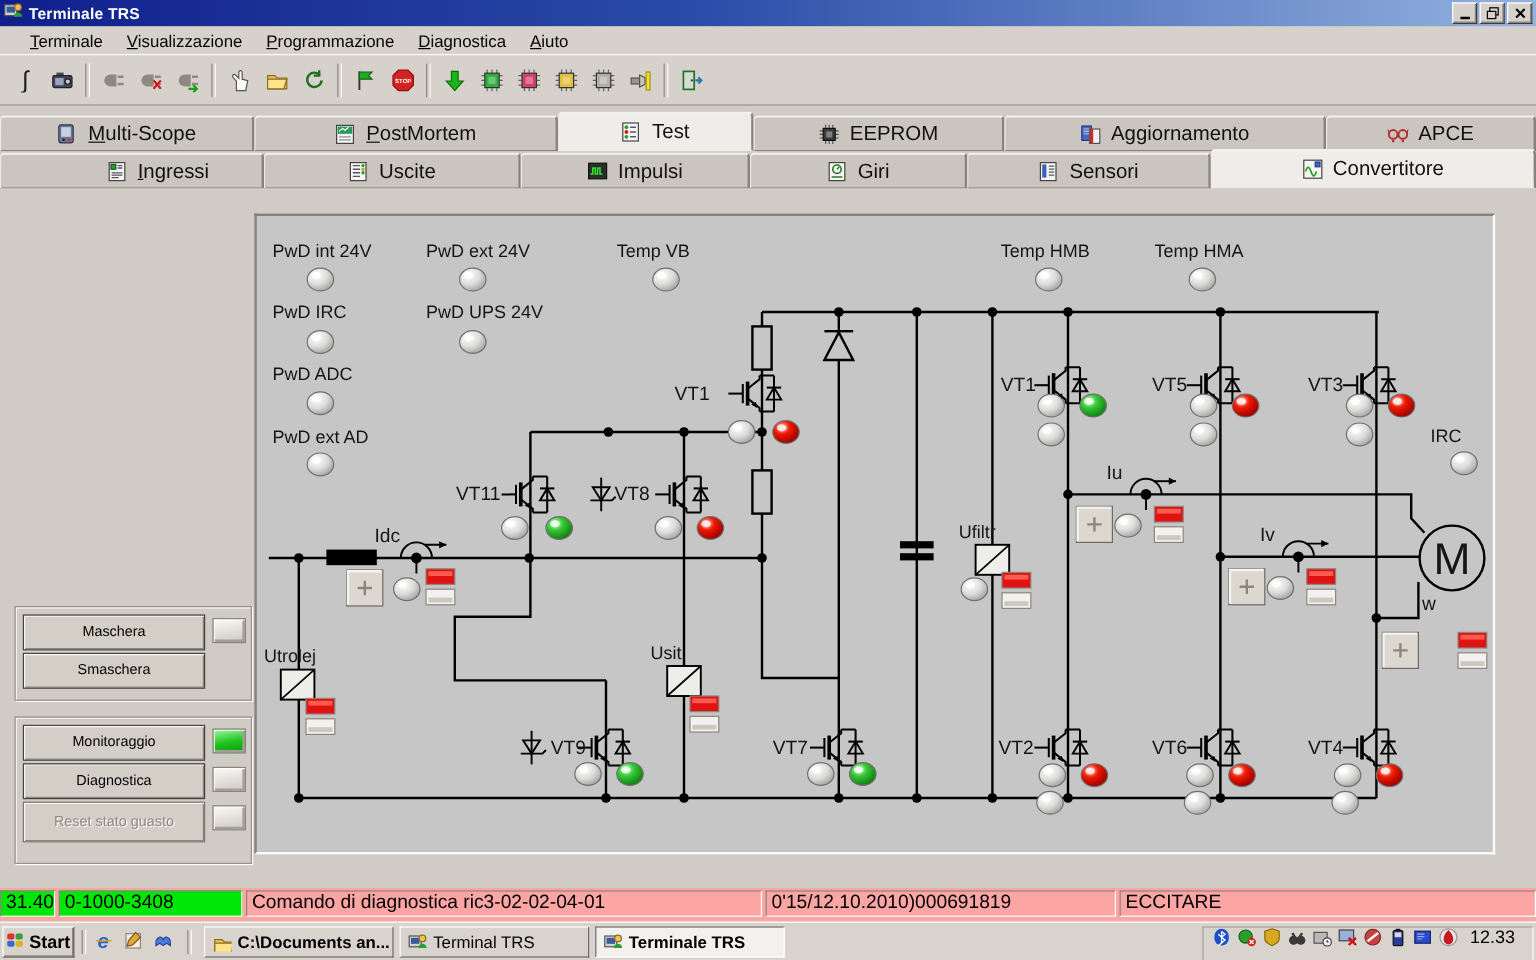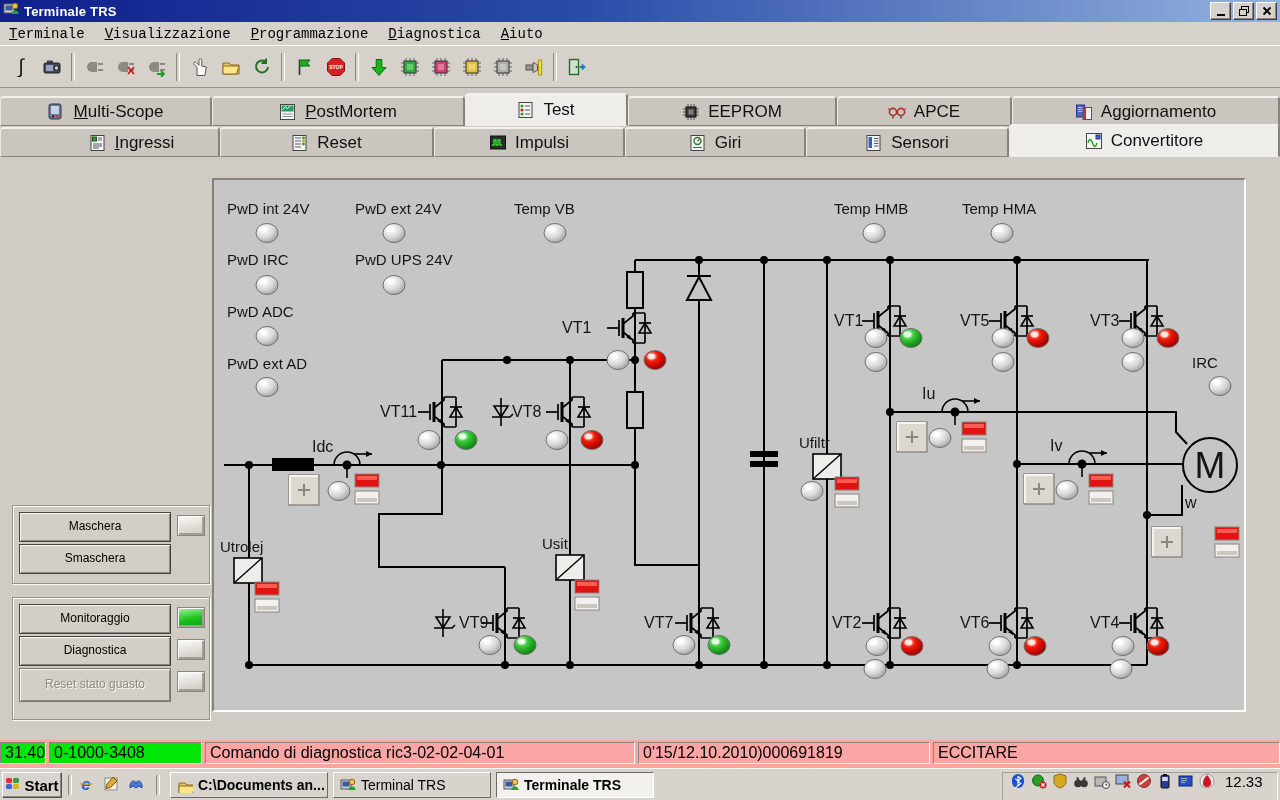--- a/index.html
+++ b/index.html
@@ -7,21 +7,21 @@
           font-family:"Liberation Sans",sans-serif;-webkit-font-smoothing:antialiased;}
   
   .titlebar{position:absolute;left:0;top:0;right:0;height:22px;
     background:linear-gradient(90deg,#101f8c 0%,#2a4ba8 45%,#93b2df 100%);
     display:flex;align-items:center;padding:0 3px;color:#fff;}
   .title-text{font-size:13px;font-weight:bold;margin-left:5px;flex:1;letter-spacing:.2px;}
   .win-btn{width:19px;height:16px;background:#d6d2cb;margin-left:2px;display:flex;align-items:center;justify-content:center;
     border:1px solid #fff;border-right-color:#3c3c3c;border-bottom-color:#3c3c3c;box-shadow:inset -1px -1px 0 #8a867e;}
   
   .menubar{position:absolute;left:0;top:22px;right:0;height:23px;background:#d6d2cb;display:flex;align-items:center;
-    font-size:14px;color:#000;padding-left:2px;font-family:Liberation Mono, monospace;}
+    font-size:14px;color:#000;padding-left:18px;}
   .menu-item{padding:2px 7px;margin-right:6px;}
   
   .toolbar{position:absolute;left:0;top:45px;right:0;height:41px;background:#d6d2cb;
     border-top:1px solid #fcfbf9;border-bottom:1px solid #96928a;display:flex;align-items:center;padding-left:5px;}
   .tbtn{width:31px;height:30px;display:flex;align-items:center;justify-content:center;}
   .tsep{width:2px;height:28px;border-left:1px solid #8e8a82;border-right:1px solid #fcfbf9;margin:0 4px;}
   
   .tabrow{position:absolute;left:0;right:0;display:flex;}
   .row1{top:96px;height:30px;}
   .row2{top:127px;height:30px;}
@@ -257,43 +257,43 @@
       <div class="tab" style="flex: 0 0 209px;">
         <span style="display: flex;">
           <svg width="18" height="18" viewBox="0 0 18 18">
             <path d="M6,1v3M9,1v3M12,1v3M6,14v3M9,14v3M12,14v3M1,6h3M1,9h3M1,12h3M14,6h3M14,9h3M14,12h3" stroke="#555"></path>
             <rect x="4" y="4" width="10" height="10" fill="#3a3a3a" stroke="#111"></rect>
             <rect x="6.5" y="6.5" width="5" height="5" fill="#808080"></rect>
           </svg>
         </span>
         <span class="tlabel">EEPROM</span>
       </div>
+      <div class="tab" style="flex: 0 0 268px;">
+        <span style="display: flex;">
+          <svg width="18" height="18" viewBox="0 0 18 18">
+            <rect x="1.5" y="2" width="8" height="12" fill="#4a66c8" stroke="#263a7a"></rect>
+            <path d="M3,4.5 h5 M3,6.5 h5 M3,8.5 h5" stroke="#b8c8e0" stroke-width="0.9"></path>
+            <rect x="8" y="4.5" width="8.5" height="12" fill="#f0f0ee" stroke="#555"></rect>
+            <rect x="8" y="4.5" width="3" height="12" fill="#c03030"></rect>
+          </svg>
+        </span>
+        <span class="tlabel">Aggiornamento</span>
+      </div>
       <div class="tab" style="flex: 0 0 175px;">
         <span style="display: flex;">
           <svg width="18" height="18" viewBox="0 0 18 18">
             <circle cx="5" cy="9" r="3.6" fill="none" stroke="#b03030" stroke-width="1.6"></circle>
             <circle cx="13" cy="9" r="3.6" fill="none" stroke="#b03030" stroke-width="1.6"></circle>
             <path d="M8.4,8.5 a2,2 0 0 1 1.6,0 M1.6,8 l-1,-3 M16.4,8 l1,-3" stroke="#b03030" fill="none"></path>
             <circle cx="5" cy="14.5" r="1.1" fill="#b03030"></circle>
             <circle cx="13" cy="14.5" r="1.1" fill="#b03030"></circle>
           </svg>
         </span>
         <span class="tlabel">APCE</span>
       </div>
-      <div class="tab" style="flex: 0 0 268px;">
-        <span style="display: flex;">
-          <svg width="18" height="18" viewBox="0 0 18 18">
-            <rect x="1.5" y="2" width="8" height="12" fill="#4a66c8" stroke="#263a7a"></rect>
-            <path d="M3,4.5 h5 M3,6.5 h5 M3,8.5 h5" stroke="#b8c8e0" stroke-width="0.9"></path>
-            <rect x="8" y="4.5" width="8.5" height="12" fill="#f0f0ee" stroke="#555"></rect>
-            <rect x="8" y="4.5" width="3" height="12" fill="#c03030"></rect>
-          </svg>
-        </span>
-        <span class="tlabel">Aggiornamento</span>
-      </div>
     </div>
   <div class="tabrow row2" id="tabs-sub">
       <div class="tab" style="flex: 0 0 220px; padding-left: 44px;">
         <span style="display: flex;">
           <svg width="18" height="18" viewBox="0 0 18 18">
             <rect x="2" y="1.5" width="13" height="15" fill="#f6f6f4" stroke="#444"></rect>
             <rect x="3.5" y="3" width="4" height="4" fill="#2aa02a" stroke="#155515"></rect>
             <path d="M9,4 h4 M9,6 h4 M4,10 h9 M4,12 h9 M4,14 h6" stroke="#556" stroke-width="1.1"></path>
           </svg>
         </span>
@@ -302,21 +302,21 @@
       <div class="tab" style="flex: 0 0 214px;">
         <span style="display: flex;">
           <svg width="18" height="18" viewBox="0 0 18 18">
             <rect x="2" y="1.5" width="13" height="15" fill="#f6f6f4" stroke="#444"></rect>
             <path d="M4,4 h6 M4,7 h6 M4,10 h6 M4,13 h6" stroke="#556" stroke-width="1.2"></path>
             <circle cx="12.5" cy="4" r="1.4" fill="#2aa02a"></circle>
             <circle cx="12.5" cy="7" r="1.4" fill="#d0a020"></circle>
             <circle cx="12.5" cy="10" r="1.4" fill="#2aa02a"></circle>
           </svg>
         </span>
-        <span class="tlabel">Reset</span>
+        <span class="tlabel">Uscite</span>
       </div>
       <div class="tab" style="flex: 0 0 191px;">
         <span style="display: flex;">
           <svg width="18" height="18" viewBox="0 0 18 18">
             <rect x="1.5" y="2" width="15" height="13" fill="#2a2e2a" stroke="#111"></rect>
             <path d="M3,11 h2 v-5 h2 v5 h2 v-5 h2 v5 h2" stroke="#35e035" fill="none" stroke-width="1.3"></path>
           </svg>
         </span>
         <span class="tlabel">Impulsi</span>
       </div>

